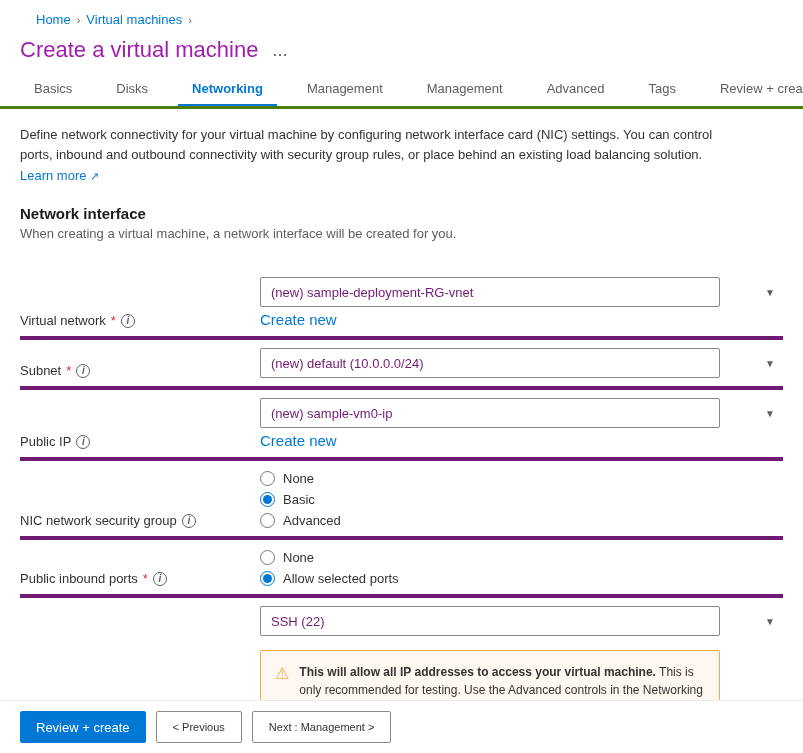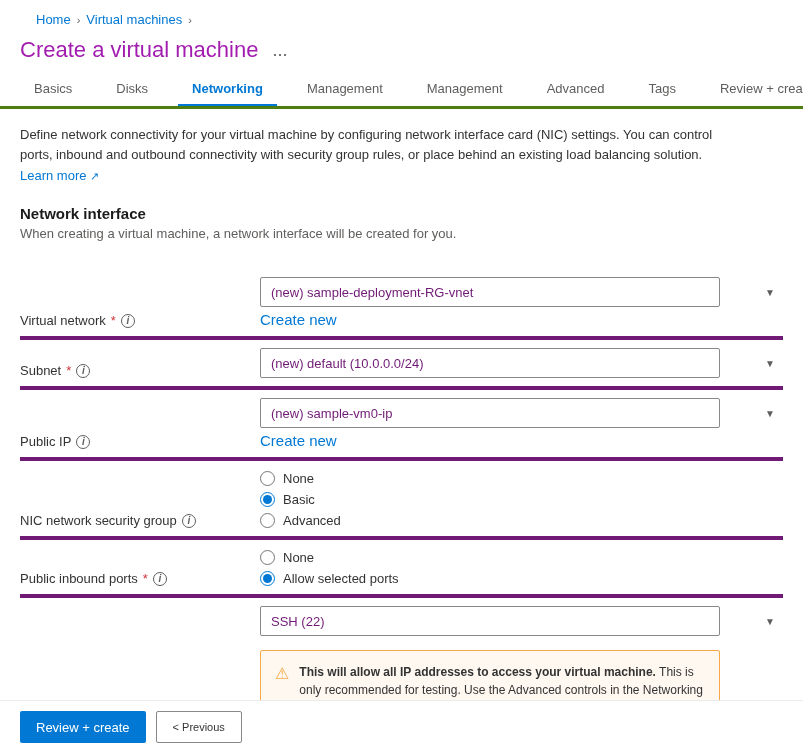--- a/index.html
+++ b/index.html
@@ -398,13 +398,14 @@
           <span> This is only recommended for testing.  Use the Advanced controls in the Networking tab to create rules to limit inbound traffic to known IP addresses.</span>
         </div>
       </div>
     </div>
   </div>
 </div>
 
 <div class="bottom-bar">
   <button class="btn-primary">Review + create</button>
   <button class="btn-secondary">&lt; Previous</button>
+  <button class="btn-secondary">Next : Management &gt;</button>
 </div>
 
 </body></html>

